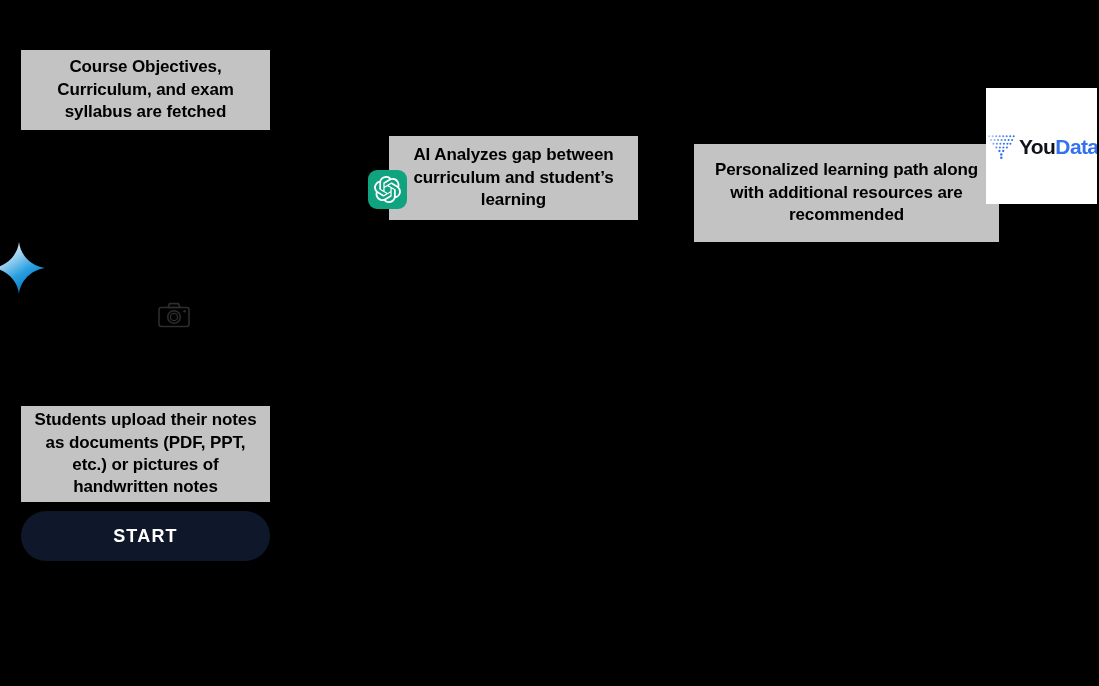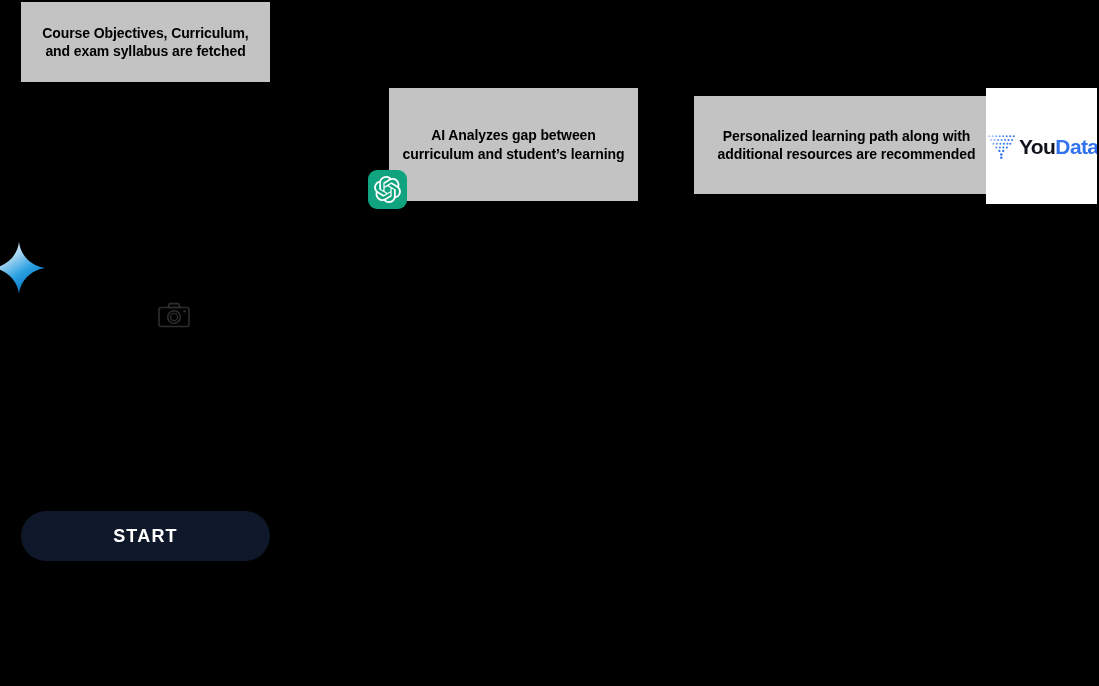--- a/index.html
+++ b/index.html
@@ -25,32 +25,33 @@
   .card {
     position: absolute;
     background: #c3c3c3;
     box-sizing: border-box;
     display: flex;
     align-items: center;
     justify-content: center;
     text-align: center;
     color: #000000;
     font-weight: bold;
-    font-size: 14px;
+    font-size: 17px;
     line-height: 1.32;
     letter-spacing: -0.1px;
     padding: 6px 12px;
     font-family: "Liberation Sans", sans-serif;
+    margin-top: 48px;
   }
   .card span { display: block; }
 
   #card-objectives { left: 21px;  top: 2px;   width: 249px; height: 80px; }
   #card-ocr        { left: 21px;  top: 181px; width: 249px; height: 77px; }
   #card-upload     { left: 21px;  top: 358px; width: 249px; height: 96px; }
-  #card-analyze    { left: 389px; top: 88px;  width: 249px; height: 113px; }
+  #card-analyze    { left: 389px; top: 88px;  width: 249px; height: 84px; }
   #card-path       { left: 694px; top: 96px;  width: 305px; height: 98px; }
 
   
   #sparkle-icon {
     position: absolute;
     left: -9px;
     top: 240px;
     width: 56px;
     height: 56px;
   }
@@ -158,20 +159,23 @@
   <div id="camera-icon">
     <svg viewBox="0 0 32 26" width="32" height="26" aria-hidden="true">
       <rect x="1" y="5.5" width="30" height="19" rx="2.2" fill="none" stroke="#2d2d2d" stroke-width="1.6"></rect>
       <path d="M10 5.5 L11.5 1.6 L20.5 1.6 L22 5.5 Z" fill="none" stroke="#2d2d2d" stroke-width="1.6" stroke-linejoin="round"></path>
       <circle cx="16" cy="15" r="6.3" fill="none" stroke="#2d2d2d" stroke-width="1.6"></circle>
       <circle cx="16" cy="15" r="3.6" fill="none" stroke="#2d2d2d" stroke-width="1.4"></circle>
       <circle cx="26.6" cy="9.2" r="1.2" fill="#2d2d2d"></circle>
     </svg>
   </div>
 
+  <div class="card" id="card-upload">
+    <span>Students upload their notes as documents (PDF, PPT, etc.) or pictures of handwritten notes</span>
+  </div>
 
   <div class="card" id="card-analyze">
     <span>AI Analyzes gap between curriculum and student’s learning</span>
   </div>
 
   <div id="chatgpt-logo">
     <svg viewBox="0 0 24 24" width="27" height="27" aria-hidden="true">
       <path fill="#ffffff" d="M22.28 9.82a5.99 5.99 0 0 0-.52-4.91 6.05 6.05 0 0 0-6.51-2.9A6.07 6.07 0 0 0 4.98 4.18a5.99 5.99 0 0 0-4 2.9 6.05 6.05 0 0 0 .74 7.1 5.98 5.98 0 0 0 .51 4.91 6.05 6.05 0 0 0 6.52 2.9A5.99 5.99 0 0 0 13.26 24a6.06 6.06 0 0 0 5.77-4.21 5.99 5.99 0 0 0 4-2.9 6.06 6.06 0 0 0-.75-7.07Zm-9.02 12.6a4.48 4.48 0 0 1-2.88-1.04l.14-.08 4.78-2.76a.79.79 0 0 0 .39-.68v-6.74l2.02 1.17a.07.07 0 0 1 .04.06v5.58a4.5 4.5 0 0 1-4.49 4.49ZM3.6 18.3a4.47 4.47 0 0 1-.535-3.01l.142.085 4.783 2.76a.77.77 0 0 0 .78 0l5.843-3.37v2.332a.08.08 0 0 1-.03.06L9.74 19.95a4.5 4.5 0 0 1-6.14-1.65ZM2.34 7.9a4.49 4.49 0 0 1 2.35-1.97V11.6a.77.77 0 0 0 .38.67l5.82 3.36-2.02 1.17a.08.08 0 0 1-.07 0L3.97 14a4.5 4.5 0 0 1-1.63-6.1Zm16.6 3.86-5.84-3.4 2.02-1.16a.08.08 0 0 1 .07 0l4.83 2.79a4.49 4.49 0 0 1-.68 8.1v-5.66a.79.79 0 0 0-.4-.67Zm2.01-3.02-.14-.09-4.77-2.78a.78.78 0 0 0-.79 0L9.41 9.23V6.9a.07.07 0 0 1 .03-.06l4.83-2.79a4.49 4.49 0 0 1 6.67 4.65ZM8.31 12.86l-2.02-1.17a.08.08 0 0 1-.04-.06V6.06a4.49 4.49 0 0 1 7.37-3.45l-.14.08L8.7 5.45a.79.79 0 0 0-.39.68v6.73Zm1.1-2.36 2.6-1.5 2.61 1.5v3l-2.6 1.5-2.61-1.5v-3Z"></path>
     </svg>
   </div>

